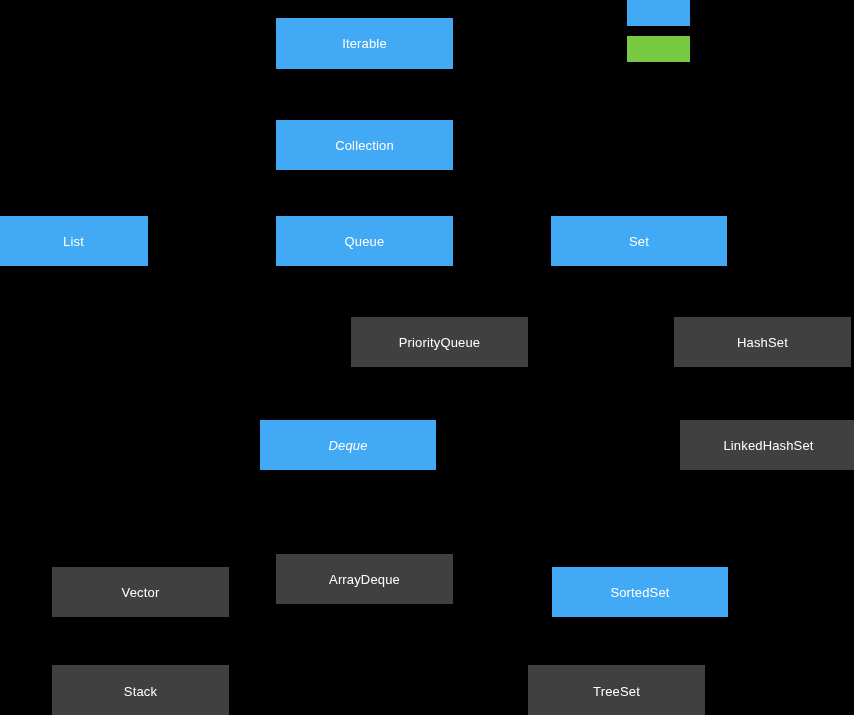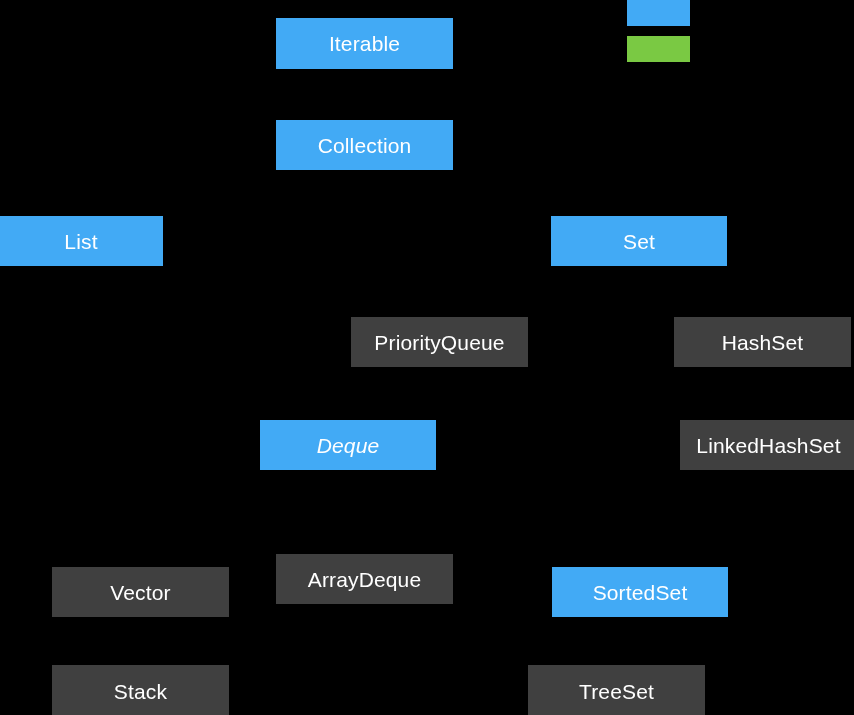--- a/index.html
+++ b/index.html
@@ -24,21 +24,21 @@
     height: 715px;
     background: #000000;
   }
   .node {
     position: absolute;
     display: flex;
     align-items: center;
     justify-content: center;
     box-sizing: border-box;
     color: #ffffff;
-    font-size: 21px;
+    font-size: 13px;
     font-weight: 400;
     letter-spacing: 0.15px;
     line-height: 1;
     text-align: center;
     white-space: nowrap;
     user-select: none;
   }
   .node.interface { background: #42aaf5; }
   .node.clazz     { background: #404040; }
 
@@ -69,21 +69,22 @@
     <div class="connector" style="left: 140px; top: 617px; width: 2px; height: 48px;"></div>
     <div class="connector" style="left: 363px; top: 266px; width: 2px; height: 51px;"></div>
     <div class="connector" style="left: 363px; top: 266px; width: 2px; height: 154px;"></div>
     <div class="connector" style="left: 363px; top: 470px; width: 2px; height: 97px;"></div>
     <div class="connector" style="left: 639px; top: 266px; width: 2px; height: 51px;"></div>
     <div class="connector" style="left: 615px; top: 266px; width: 2px; height: 301px;"></div>
     <div class="connector" style="left: 762px; top: 367px; width: 2px; height: 53px;"></div>
     <div class="connector" style="left: 615px; top: 617px; width: 2px; height: 48px;"></div>
     <div class="node interface" style="left: 276px; top: 18px; width: 177px; height: 51px;">Iterable</div>
     <div class="node interface" style="left: 276px; top: 120px; width: 177px; height: 50px;">Collection</div>
-    <div class="node interface" style="left: -1px; top: 216px; width: 164px; height: 50px;">List</div>
+    <div class="node interface" style="left: -1px; top: 216px; width: 149px; height: 50px;">List</div>
+    <div class="node interface" style="left: 276px; top: 216px; width: 177px; height: 50px;">Queue</div>
     <div class="node interface" style="left: 551px; top: 216px; width: 176px; height: 50px;">Set</div>
     <div class="node clazz" style="left: 351px; top: 317px; width: 177px; height: 50px;">PriorityQueue</div>
     <div class="node clazz" style="left: 674px; top: 317px; width: 177px; height: 50px;">HashSet</div>
     <div class="node interface" style="left: 260px; top: 420px; width: 176px; height: 50px; font-style: italic;">Deque</div>
     <div class="node clazz" style="left: 680px; top: 420px; width: 177px; height: 50px;">LinkedHashSet</div>
     <div class="node clazz" style="left: 52px; top: 567px; width: 177px; height: 50px;">Vector</div>
     <div class="node clazz" style="left: 276px; top: 554px; width: 177px; height: 50px;">ArrayDeque</div>
     <div class="node interface" style="left: 552px; top: 567px; width: 176px; height: 50px;">SortedSet</div>
     <div class="node clazz" style="left: 52px; top: 665px; width: 177px; height: 52px;">Stack</div>
     <div class="node clazz" style="left: 528px; top: 665px; width: 177px; height: 52px;">TreeSet</div>

